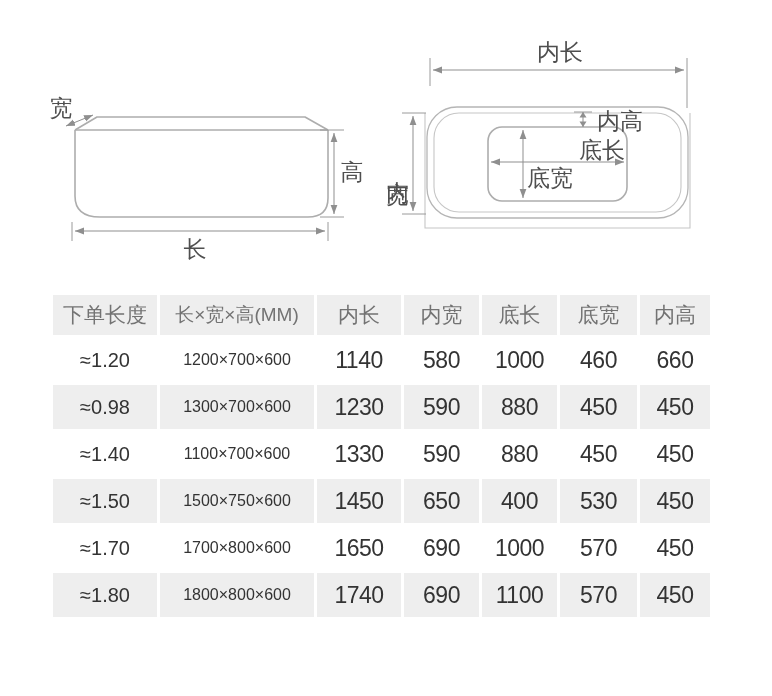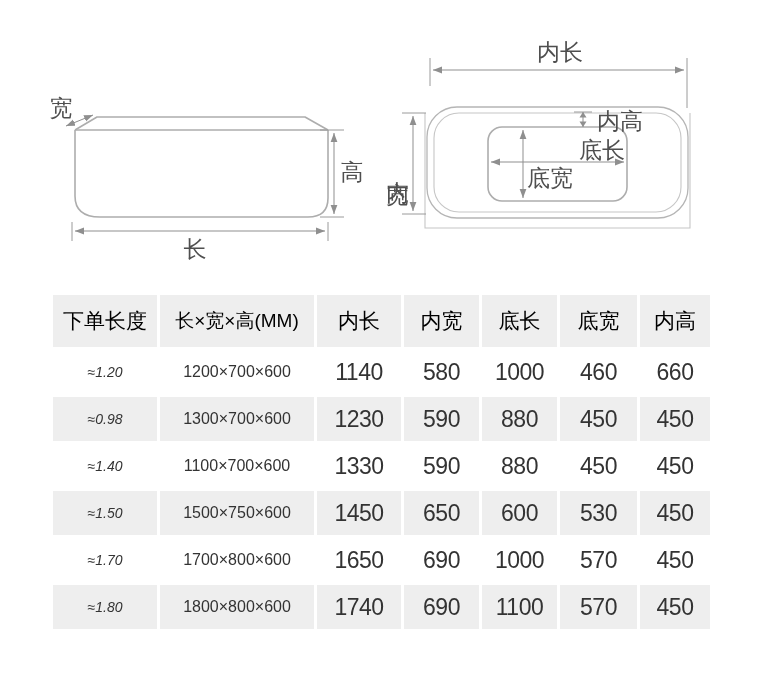--- a/index.html
+++ b/index.html
@@ -19,28 +19,28 @@
   .shape-med{stroke:#b5b5b5;stroke-width:1.3;fill:none;}
   .shape-light{stroke:#c6c6c6;stroke-width:1.1;fill:none;}
   .arrtip{fill:#8f8f8f;stroke:none;}
 
   table.spec{
     border-collapse:separate;border-spacing:3px;
     margin:2px 0 0 50px;table-layout:fixed;
   }
   table.spec th{
     height:40px;font-weight:400;font-size:21px;
-    background:#eeeeee;text-align:center;padding:6px;color:#000000;
+    background:#eeeeee;text-align:center;padding:0;color:#737373;
   }
   table.spec th:nth-child(2){font-size:19px;margin-top:45px;}
   table.spec td{
     height:44px;text-align:center;padding:0;
     font-size:23px;letter-spacing:-0.5px;color:#333333;background:#ffffff;
   }
-  table.spec td:nth-child(1){font-size:14px;letter-spacing:0;font-style:italic;}
+  table.spec td:nth-child(1){font-size:20px;letter-spacing:0;}
   table.spec td:nth-child(2){font-size:16px;letter-spacing:0;}
   table.spec tbody tr:nth-child(even) td{background:#eeeeee;}
 </style>
 </head>
 <body>
 
 <div class="figures">
   <svg width="772" height="290" viewBox="0 0 772 290">
     <defs>
       <marker id="ah" viewBox="0 0 10 10" refX="9" refY="5" markerWidth="10" markerHeight="10" orient="auto-start-reverse">
@@ -146,21 +146,21 @@
     <td>590</td>
     <td>880</td>
     <td>450</td>
     <td>450</td>
   </tr>
       <tr>
     <td>≈1.50</td>
     <td>1500×750×600</td>
     <td>1450</td>
     <td>650</td>
-    <td>600</td>
+    <td>400</td>
     <td>530</td>
     <td>450</td>
   </tr>
       <tr>
     <td>≈1.70</td>
     <td>1700×800×600</td>
     <td>1650</td>
     <td>690</td>
     <td>1000</td>
     <td>570</td>

